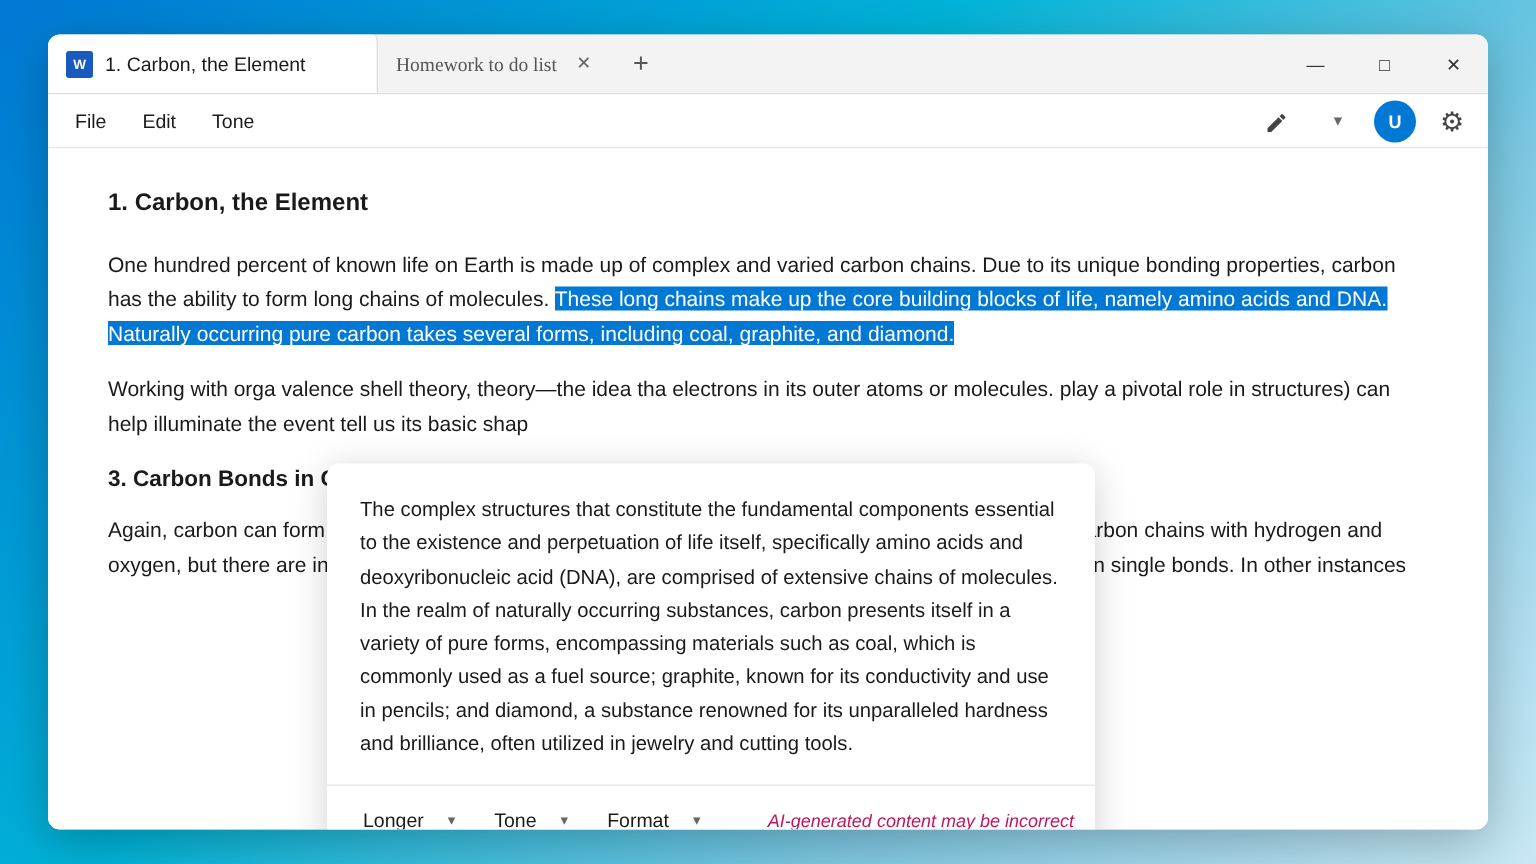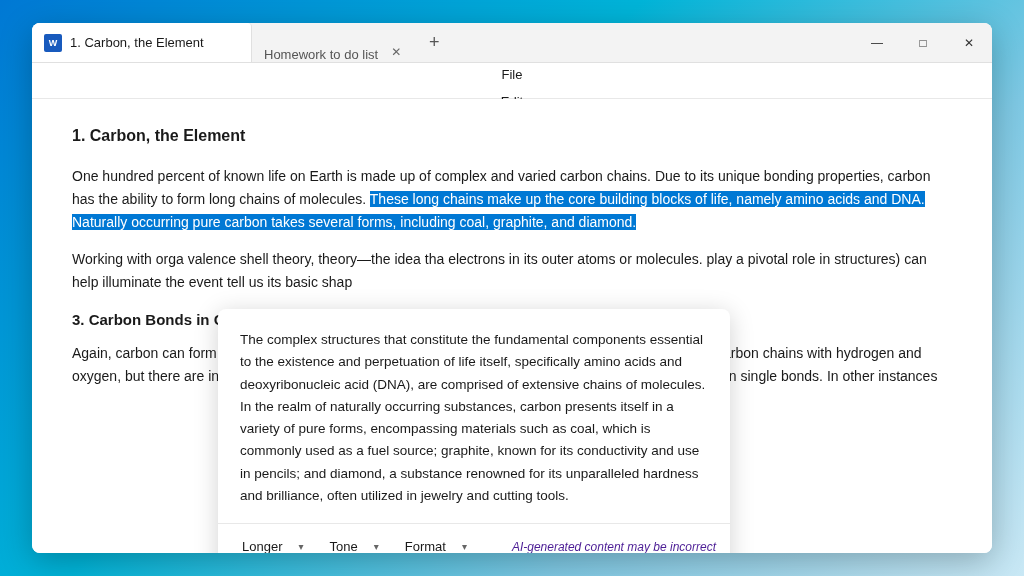--- a/index.html
+++ b/index.html
@@ -56,25 +56,26 @@
       font-weight: bold;
       flex-shrink: 0;
     }
     .tab-active-label {
       font-size: 13px;
       color: #1a1a1a;
       font-weight: 400;
     }
     .tab-inactive {
       display: flex;
-      align-items: flex-end;
+      align-items: center;
       padding: 0 12px;
       gap: 8px;
       color: #555;
       font-size: 13px;
+      font-family: Liberation Serif, serif;
     }
     .tab-close {
       display: flex;
       align-items: center;
       justify-content: center;
       width: 20px;
       height: 20px;
       border-radius: 50%;
       color: #666;
       font-size: 12px;
@@ -108,21 +109,20 @@
     
     .menu-bar {
       display: flex;
       align-items: center;
       padding: 0 8px;
       height: 36px;
       background: #fff;
       border-bottom: 1px solid #e8e8e8;
       flex-shrink: 0;
       gap: 4px;
-      flex-direction: column;
     }
     .menu-item {
       padding: 4px 10px;
       font-size: 13px;
       color: #1a1a1a;
       border-radius: 4px;
       cursor: pointer;
     }
     .menu-right {
       margin-left: auto;
@@ -233,21 +233,21 @@
       cursor: pointer;
       border-radius: 4px;
     }
     .dropdown-arrow {
       font-size: 10px;
       color: #666;
     }
     .ai-disclaimer {
       margin-left: auto;
       font-size: 12px;
-      color: #4c1d95;
+      color: #be185d;
       font-style: italic;
     }
     .ai-popup-actions {
       display: flex;
       align-items: center;
       padding: 10px 14px;
       gap: 8px;
     }
     .btn-replace {
       background: #0078d4;

